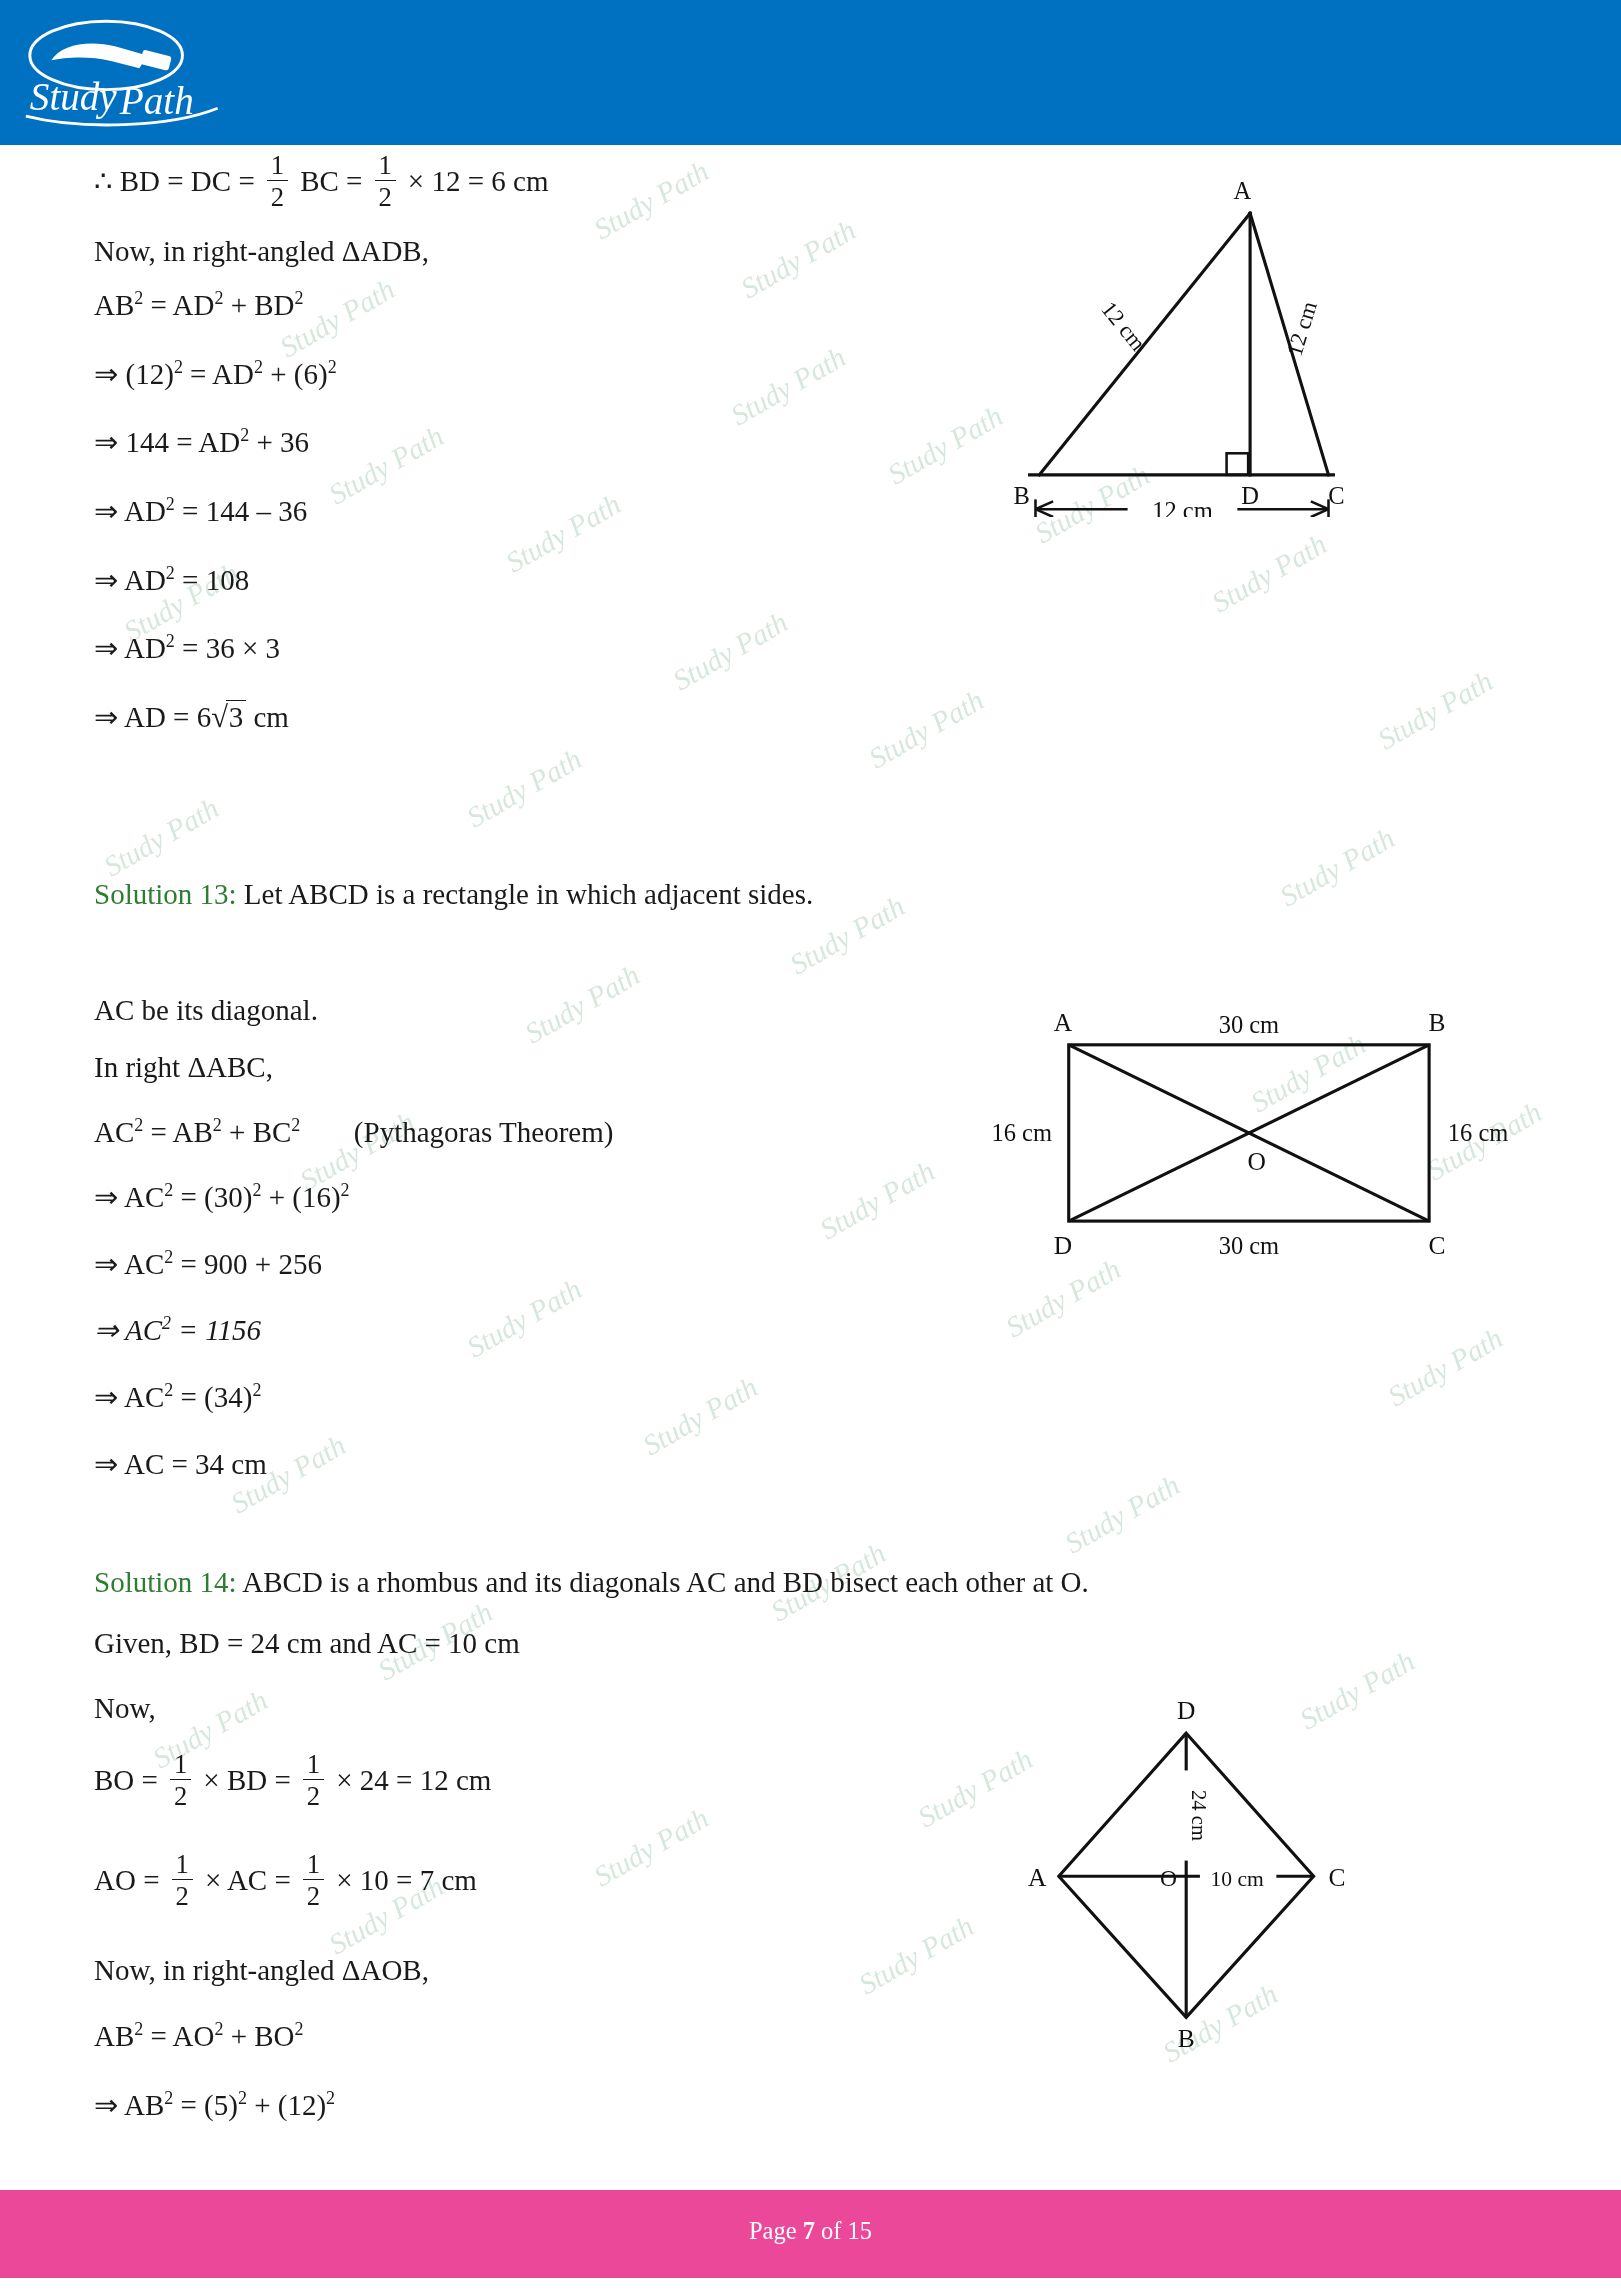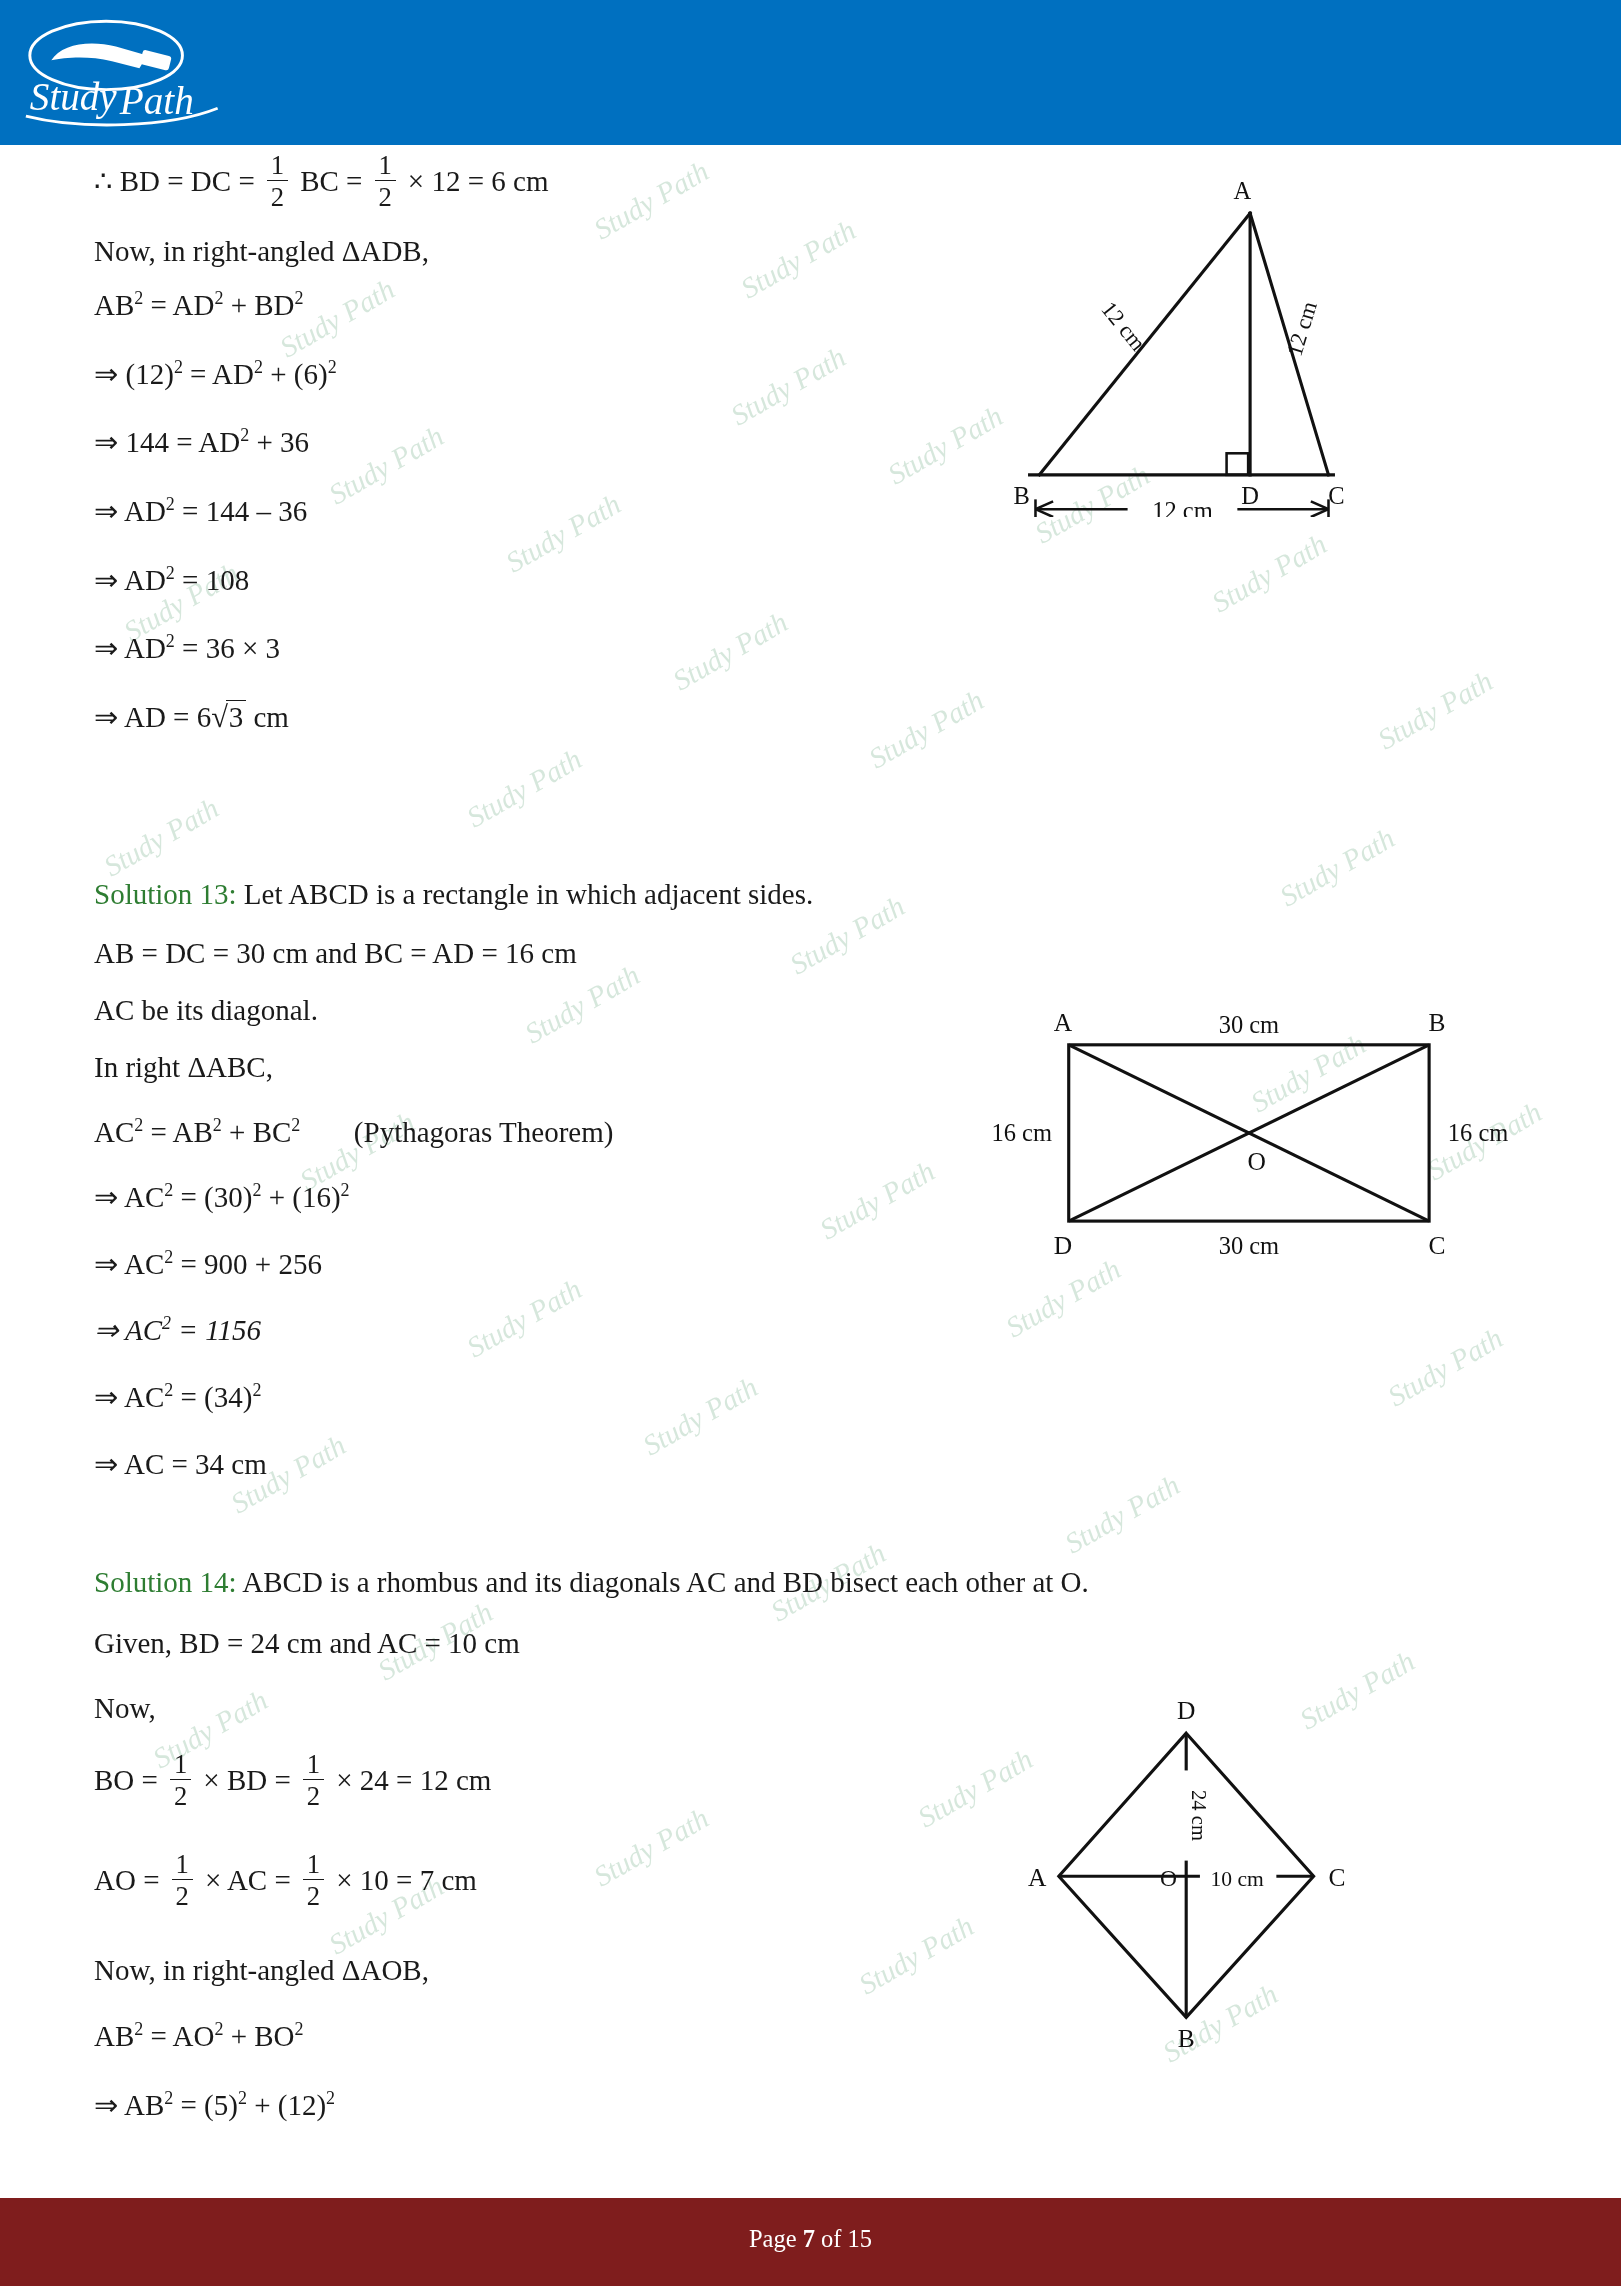--- a/index.html
+++ b/index.html
@@ -40,24 +40,24 @@
     left: 21.6px;
     top: 13.7px;
     width: 225px;
     height: 120px;
   }
   .logo svg { display: block; }
 
   
   .footer {
     position: absolute;
-    left: 0; bottom: 7px;
+    left: 0; bottom: 15px;
     width: 1621px;
     height: 88px;
-    background: #7f1d1d;
+    background: #ec4899;
     color: #ffffff;
   }
   .footer-text {
     position: absolute;
     left: 0; right: 0;
     top: 27.4px;
     text-align: center;
     font-size: 24.5px;
   }
   .footer-text .pg { font-weight: bold; }
@@ -269,21 +269,20 @@
       <text x="186" y="352" font-family="Liberation Serif, serif" font-size="25" fill="#111" text-anchor="middle">12 cm</text>
       <text x="120" y="160" font-family="Liberation Serif, serif" font-size="23" fill="#111" text-anchor="middle" transform="rotate(51 120 160)">12 cm</text>
       <text x="315" y="160" font-family="Liberation Serif, serif" font-size="23" fill="#111" text-anchor="middle" transform="rotate(-73 315 160)">12 cm</text>
     </svg>
   </div>
 
   <div class="line" style="left:94px; top:733px;">
     <span class="sol-label">Solution 13:</span>
     <span>Let ABCD is a rectangle in which adjacent sides.</span>
   </div>
-  <div class="line" style="left:94px; top:792px;">AB = DC = 30 cm and BC = AD = 16 cm</div>
   <div class="line" style="left:94px; top:849px;">AC be its diagonal.</div>
   <div class="line" style="left:94px; top:906px;">In right ΔABC,</div>
 
   <div class="line" style="left:94px; top:970px;">
     <span>AC</span><sup>2</sup>
     <span>= AB</span><sup>2</sup>
     <span>+ BC</span><sup>2</sup>
     <span style="display:inline-block;width:39px;"></span>
     <span>(Pythagoras Theorem)</span>
   </div>

